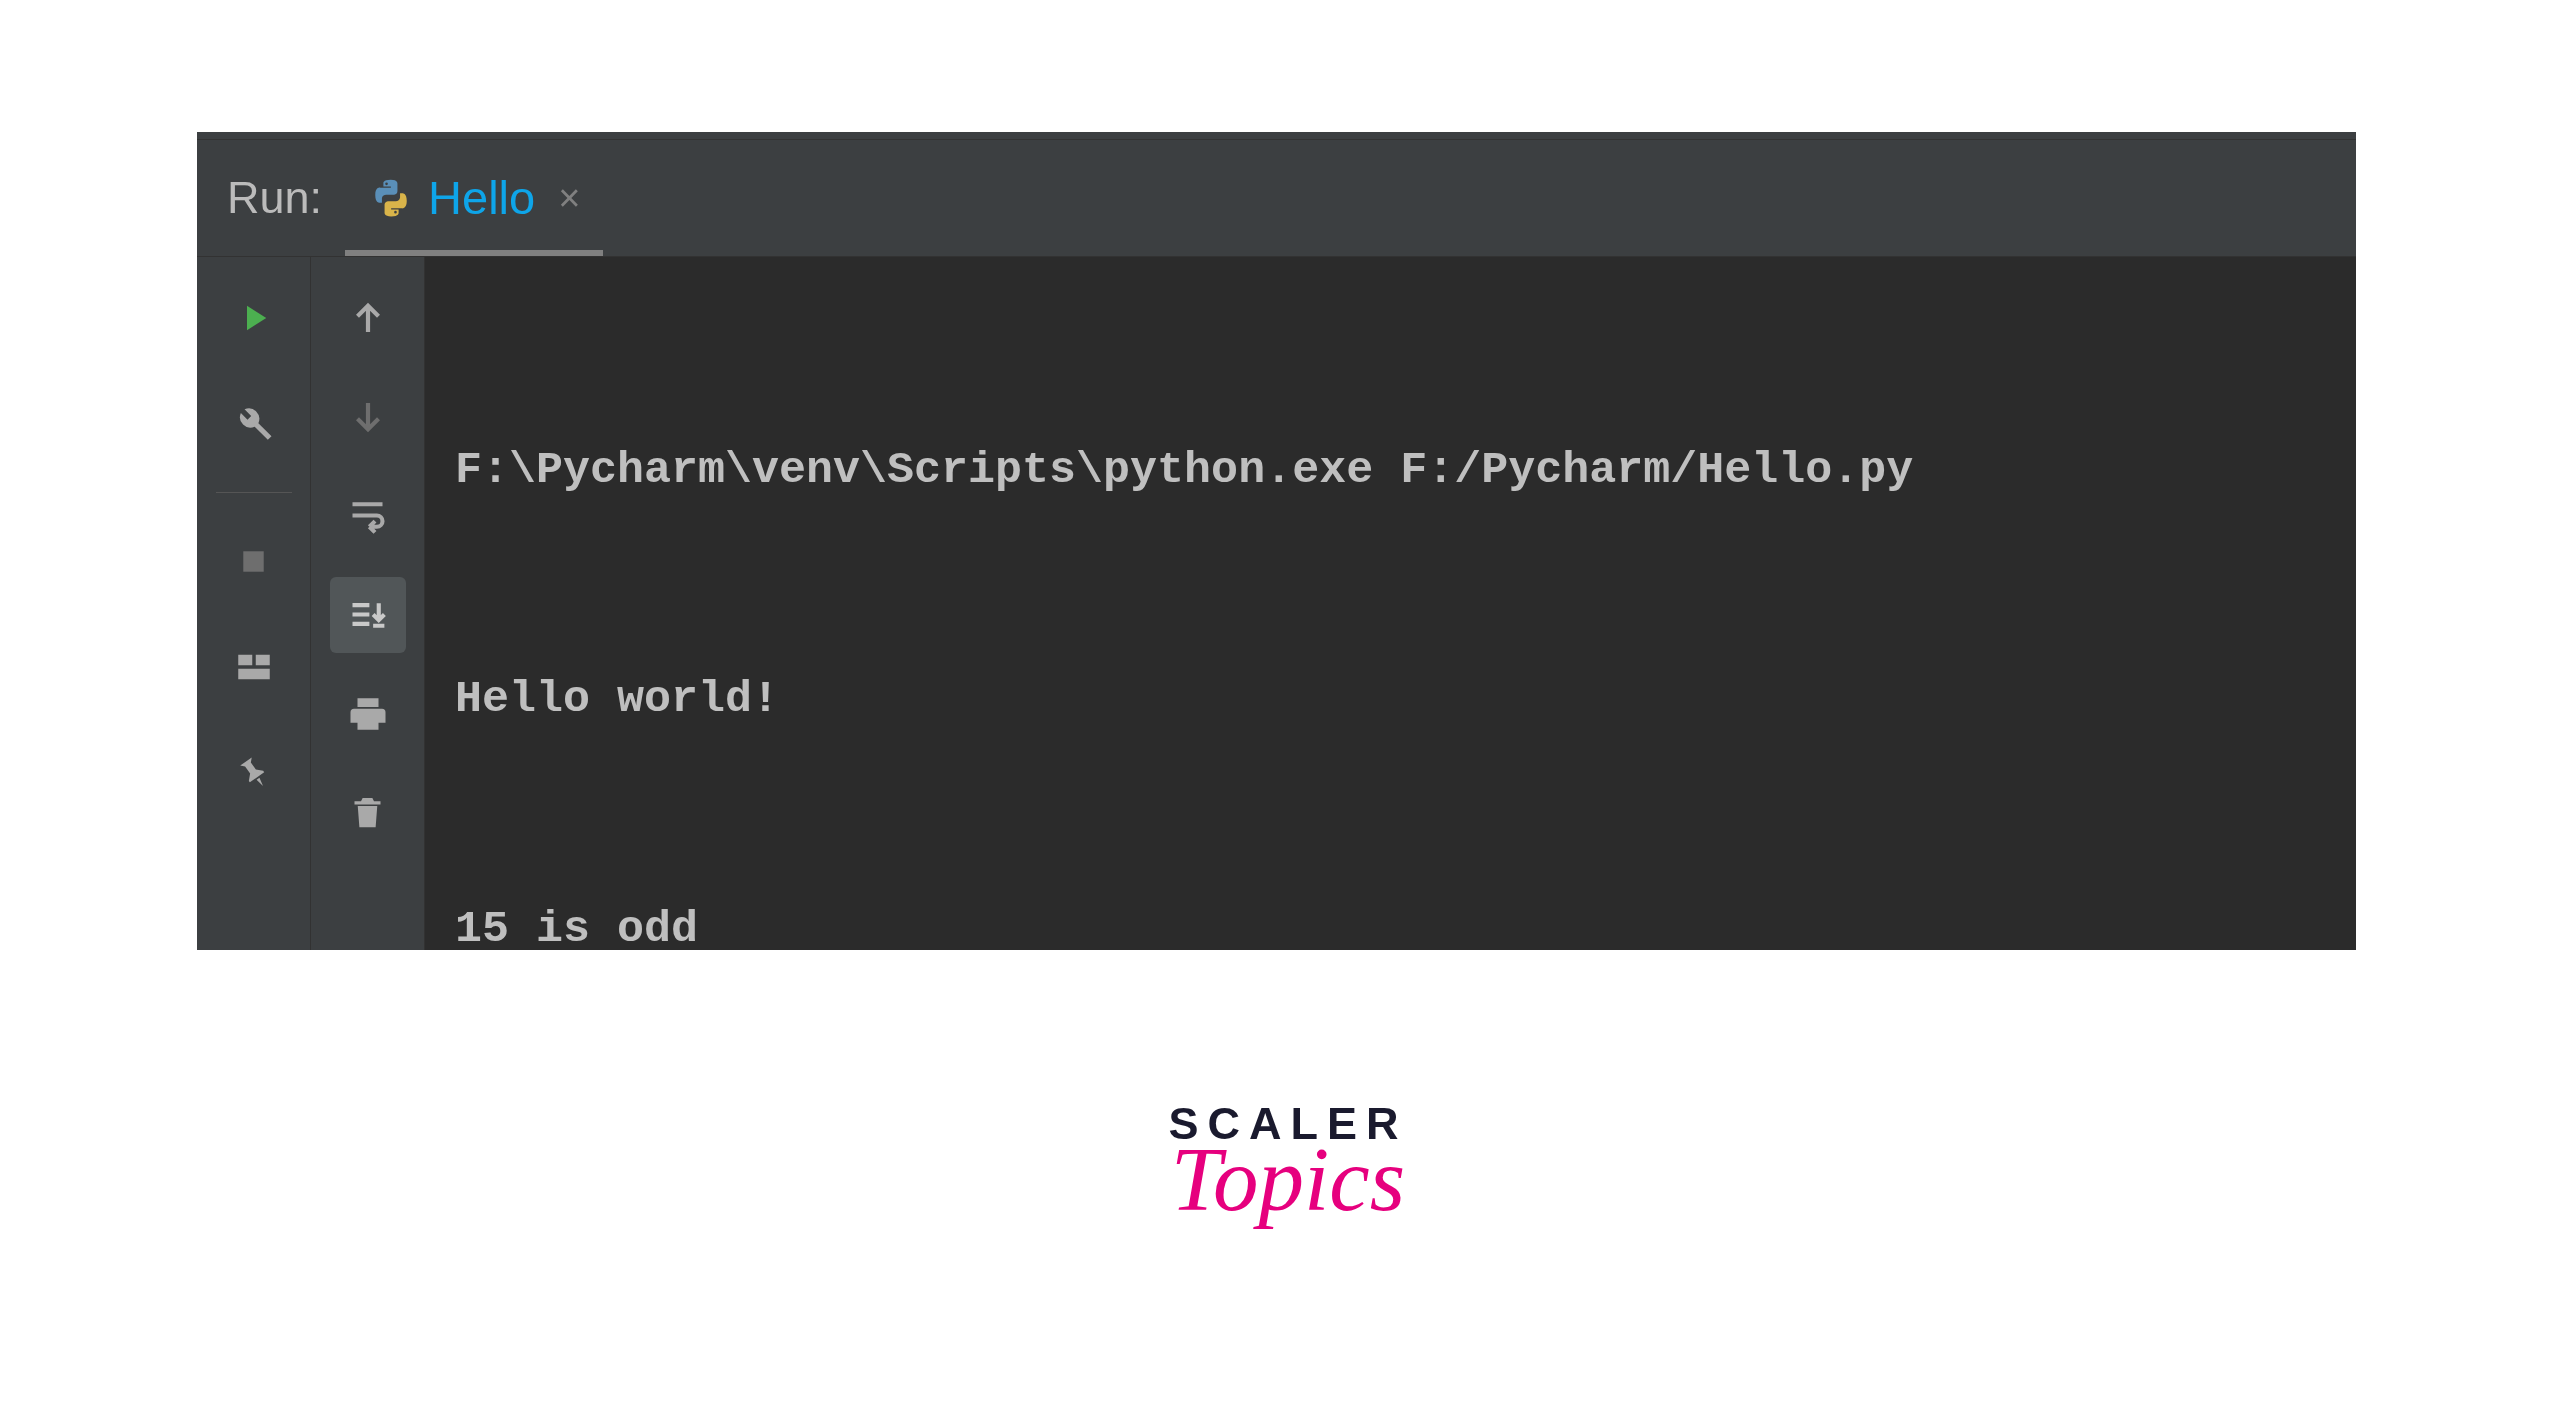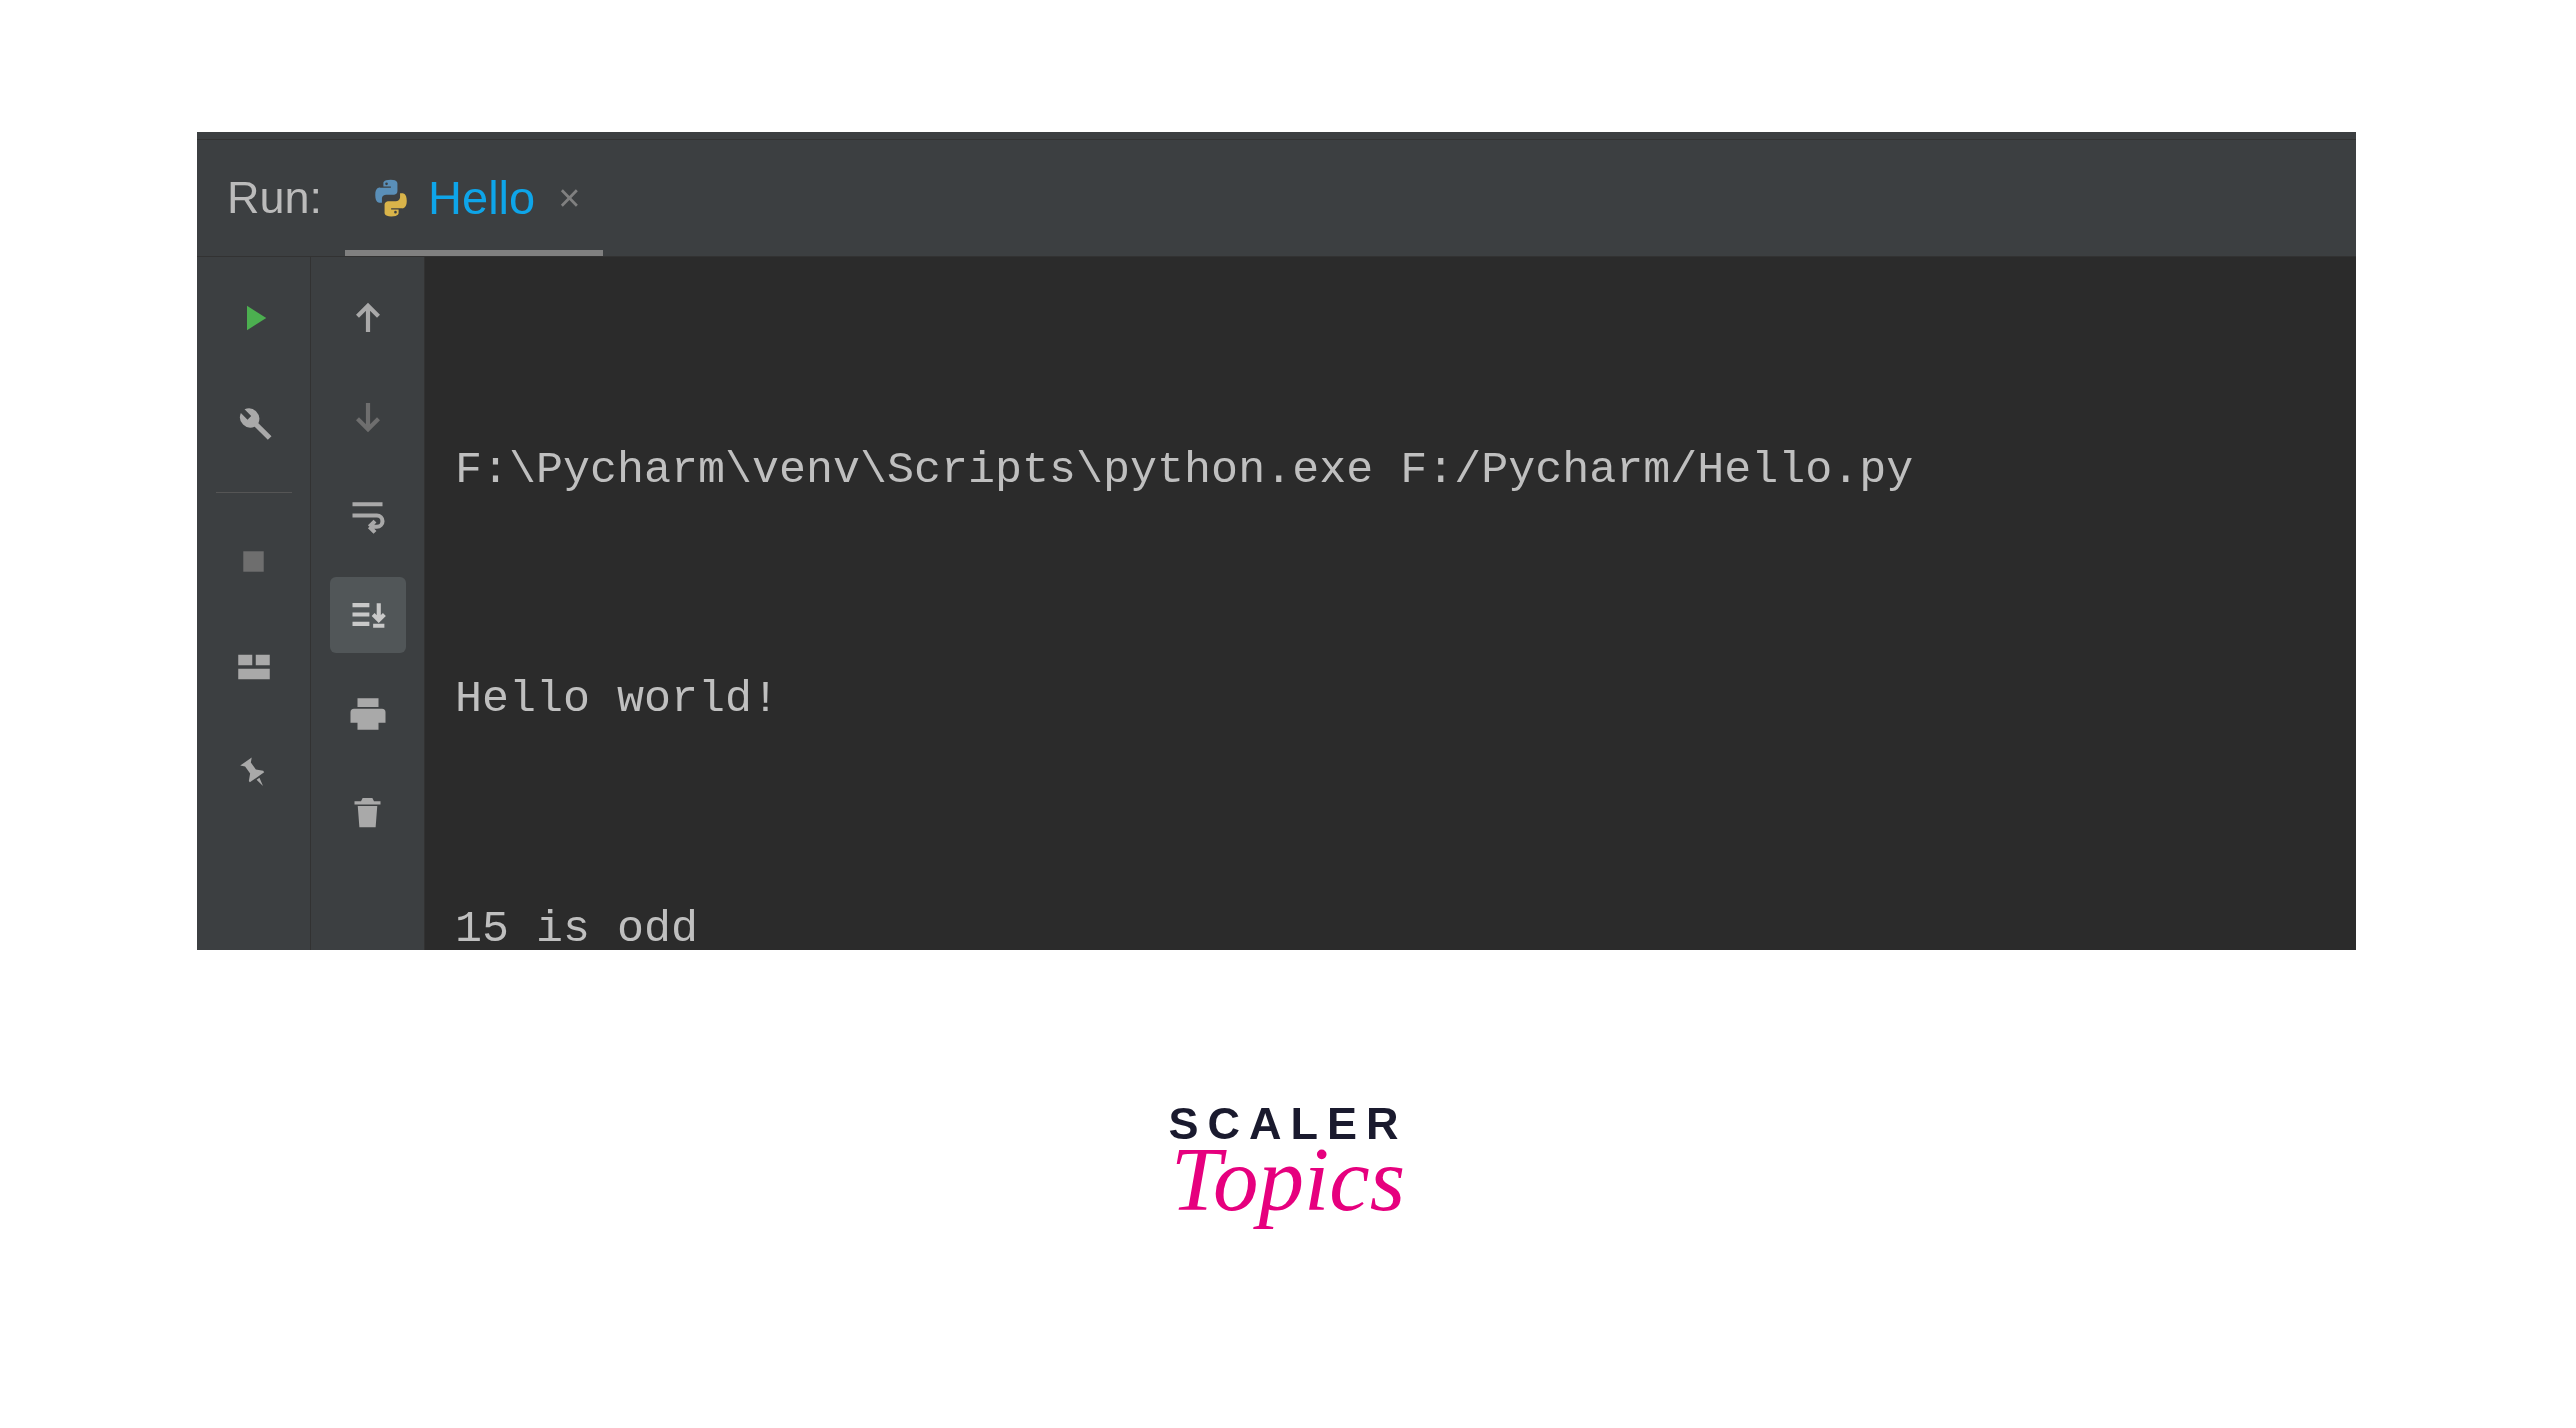--- a/index.html
+++ b/index.html
@@ -62,20 +62,21 @@
   .tab-close {
     color: #808080;
     font-size: 38px;
     margin-left: 23px;
     line-height: 1;
   }
   .body-row {
     flex: 1;
     display: flex;
     overflow: hidden;
+    font-weight: bold;
   }
   .toolbar-col {
     width: 114px;
     background: #3c3f41;
     display: flex;
     flex-direction: column;
     align-items: center;
     padding-top: 23px;
     gap: 30px;
     border-right: 0.8px solid #323232;

